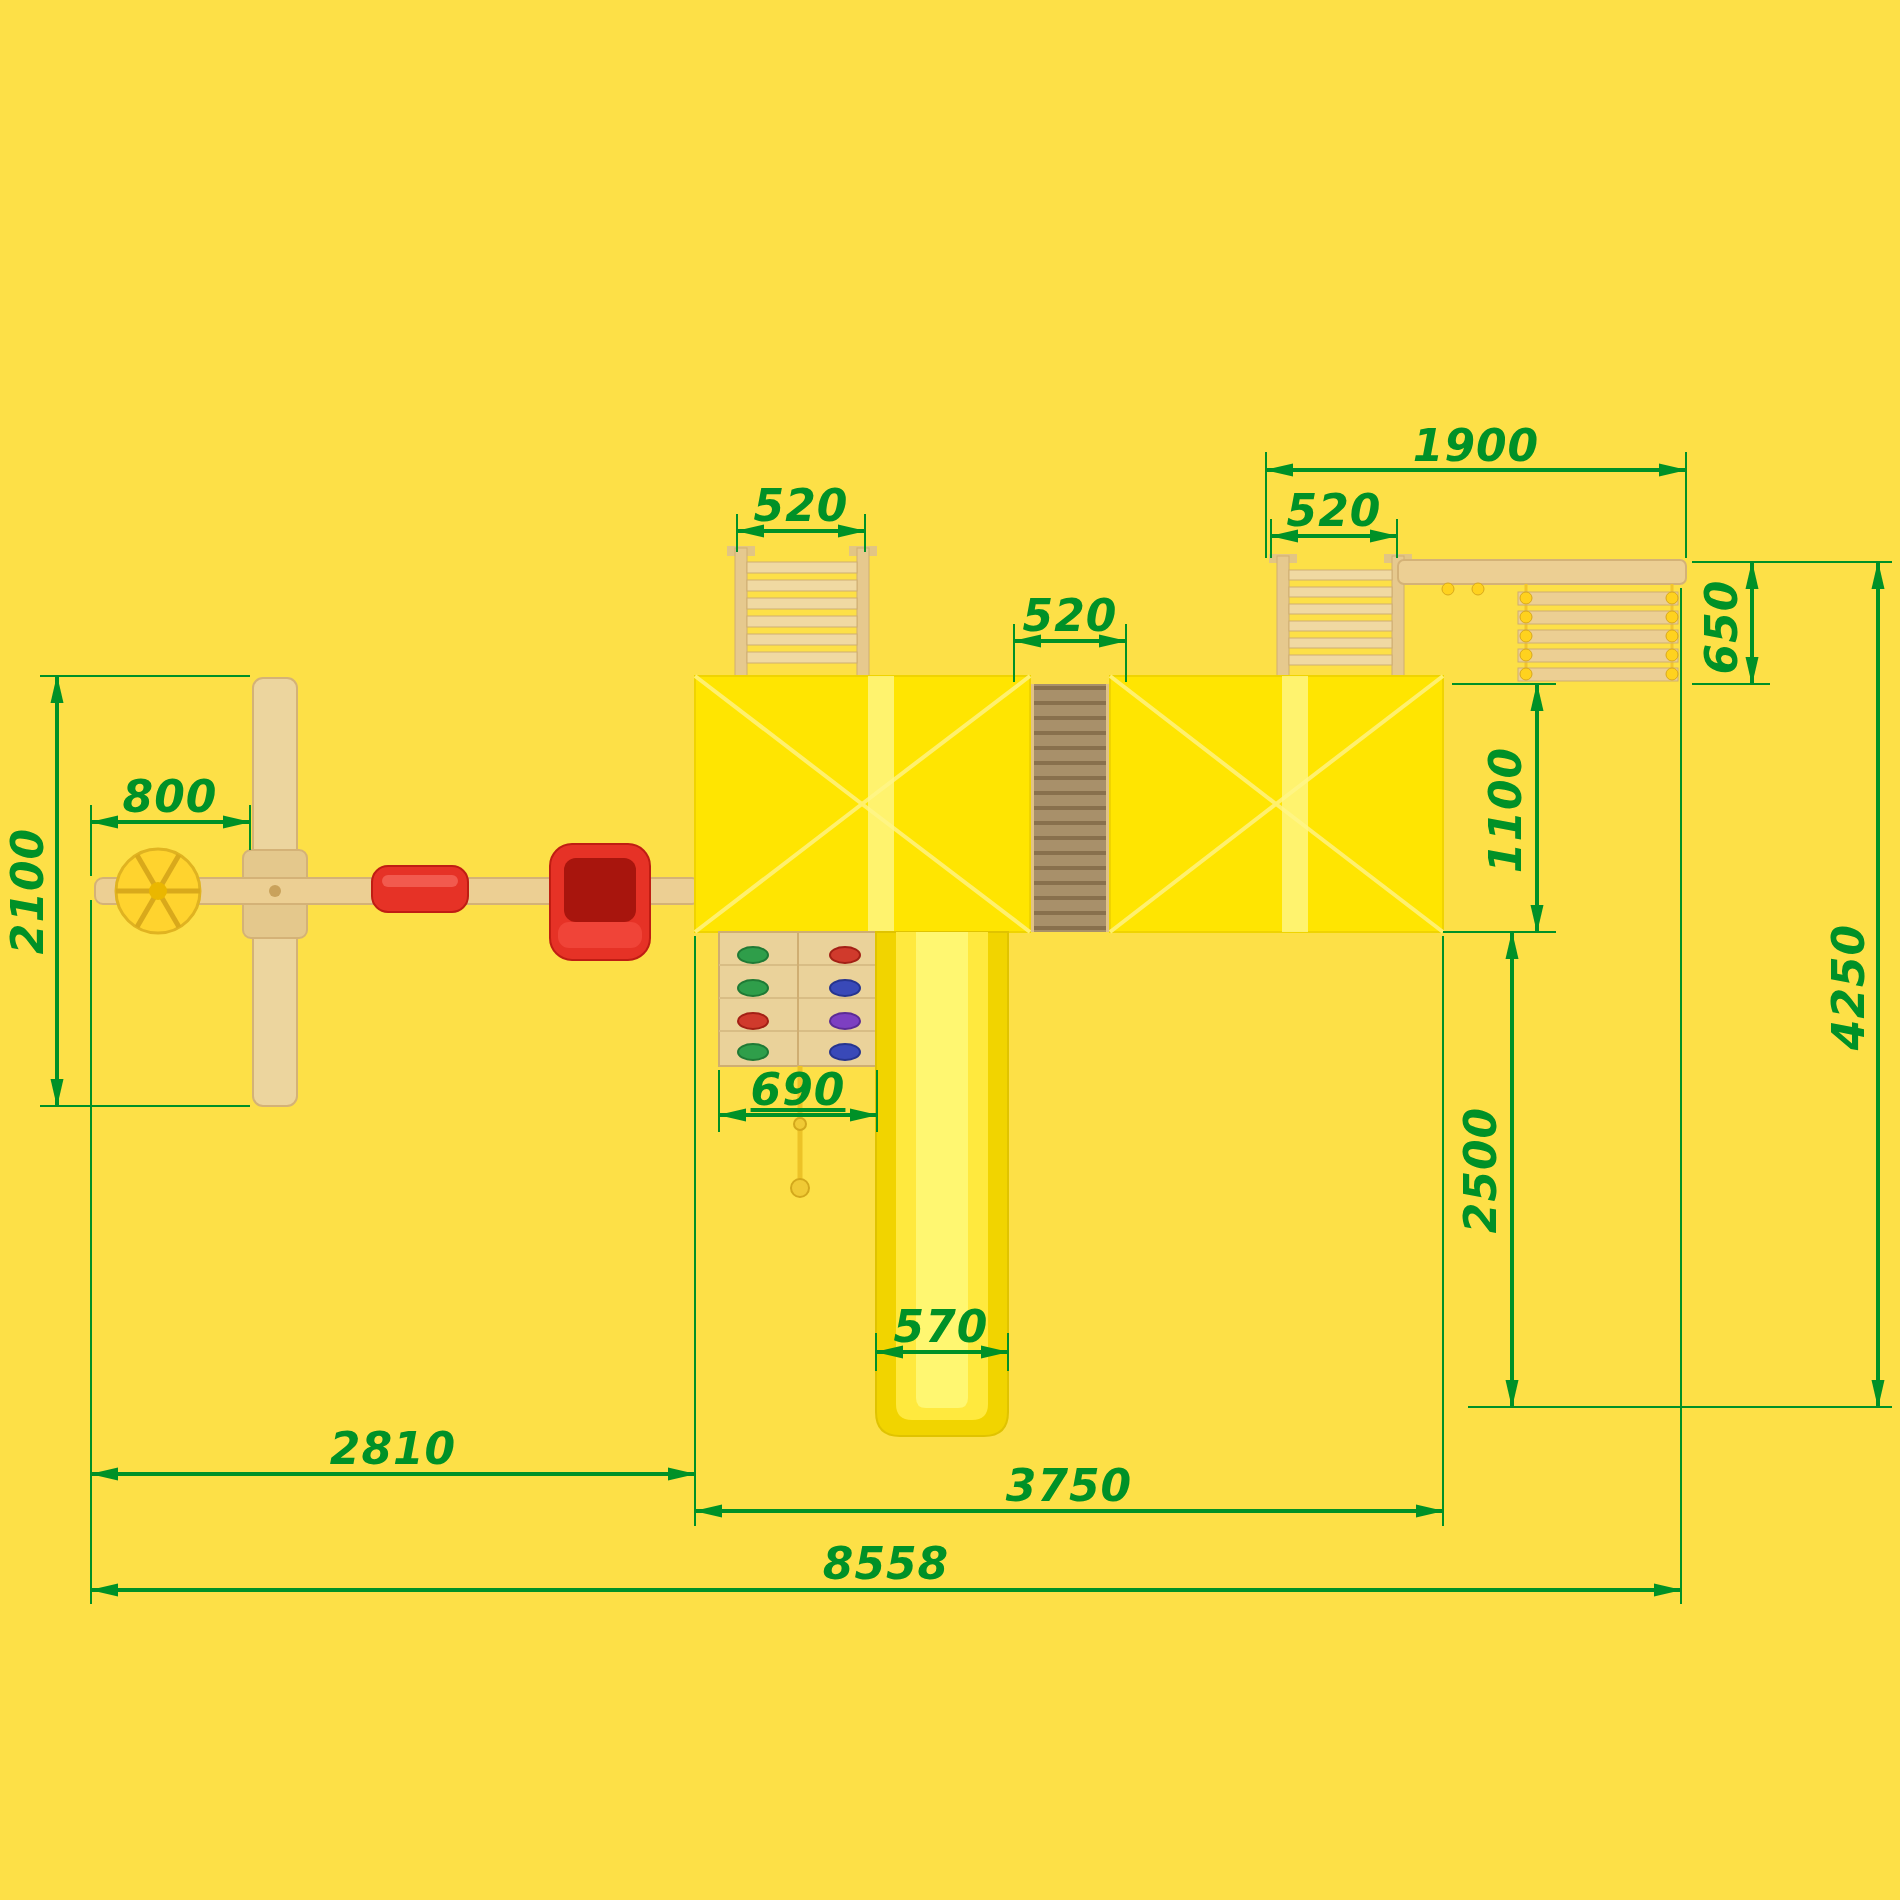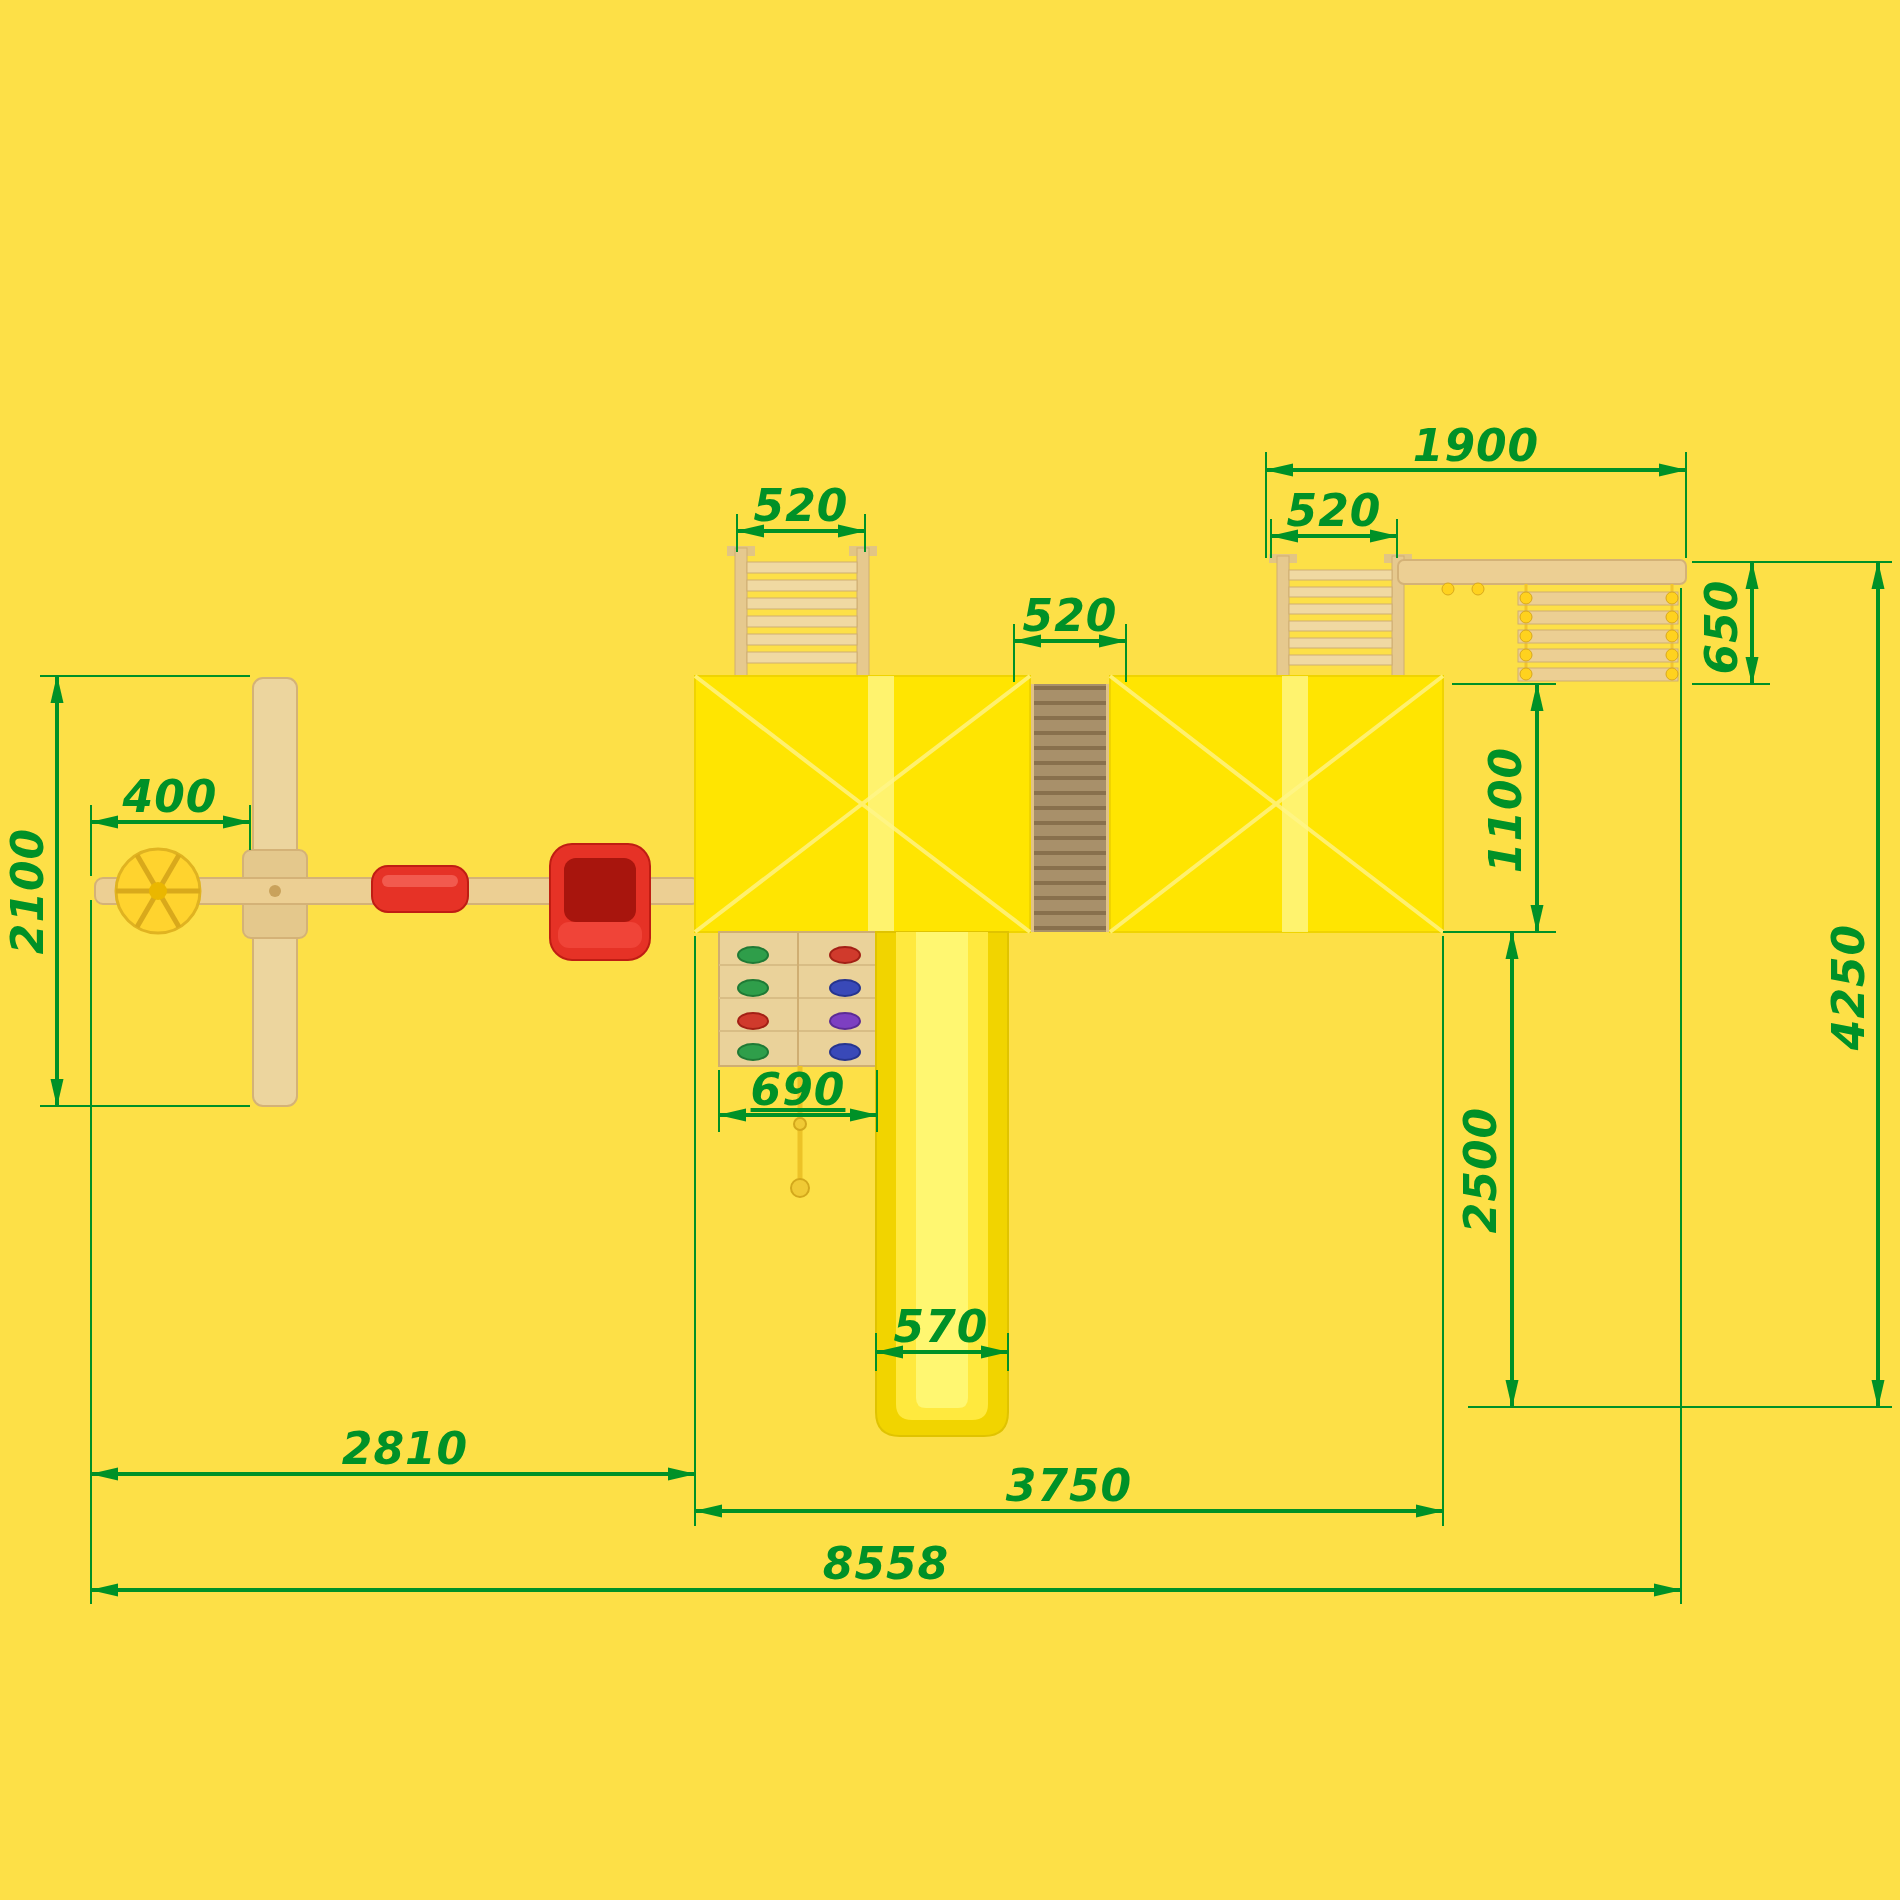--- a/index.html
+++ b/index.html
@@ -278,23 +278,23 @@
     </g>
   </g>
 </svg>
 
 <div class="label" style="left:1476px; top:446px;">1900</div>
 <div class="label" style="left:801px; top:506px;">520</div>
 <div class="label" style="left:1334px; top:511px;">520</div>
 <div class="label" style="left:1070px; top:616px;">520</div>
 <div class="label v" style="left:1722px; top:627px;">650</div>
 <div class="label v" style="left:1506px; top:810px;">1100</div>
-<div class="label" style="left:170px; top:797px;">400</div>
+<div class="label" style="left:170px; top:797px;">800</div>
 <div class="label v" style="left:28px; top:891px;">2100</div>
 <div class="label" style="left:798px; top:1090px;text-decoration:underline;">690</div>
 <div class="label" style="left:941px; top:1327px;">570</div>
 <div class="label v" style="left:1481px; top:1170px;">2500</div>
 <div class="label v" style="left:1849px; top:987px;">4250</div>
-<div class="label" style="left:393px; top:1449px;margin-left:12px;">2810</div>
+<div class="label" style="left:393px; top:1449px;">2810</div>
 <div class="label" style="left:1069px; top:1486px;">3750</div>
 <div class="label" style="left:886px; top:1564px;">8558</div>
 
 </div>
 
 </body></html>

